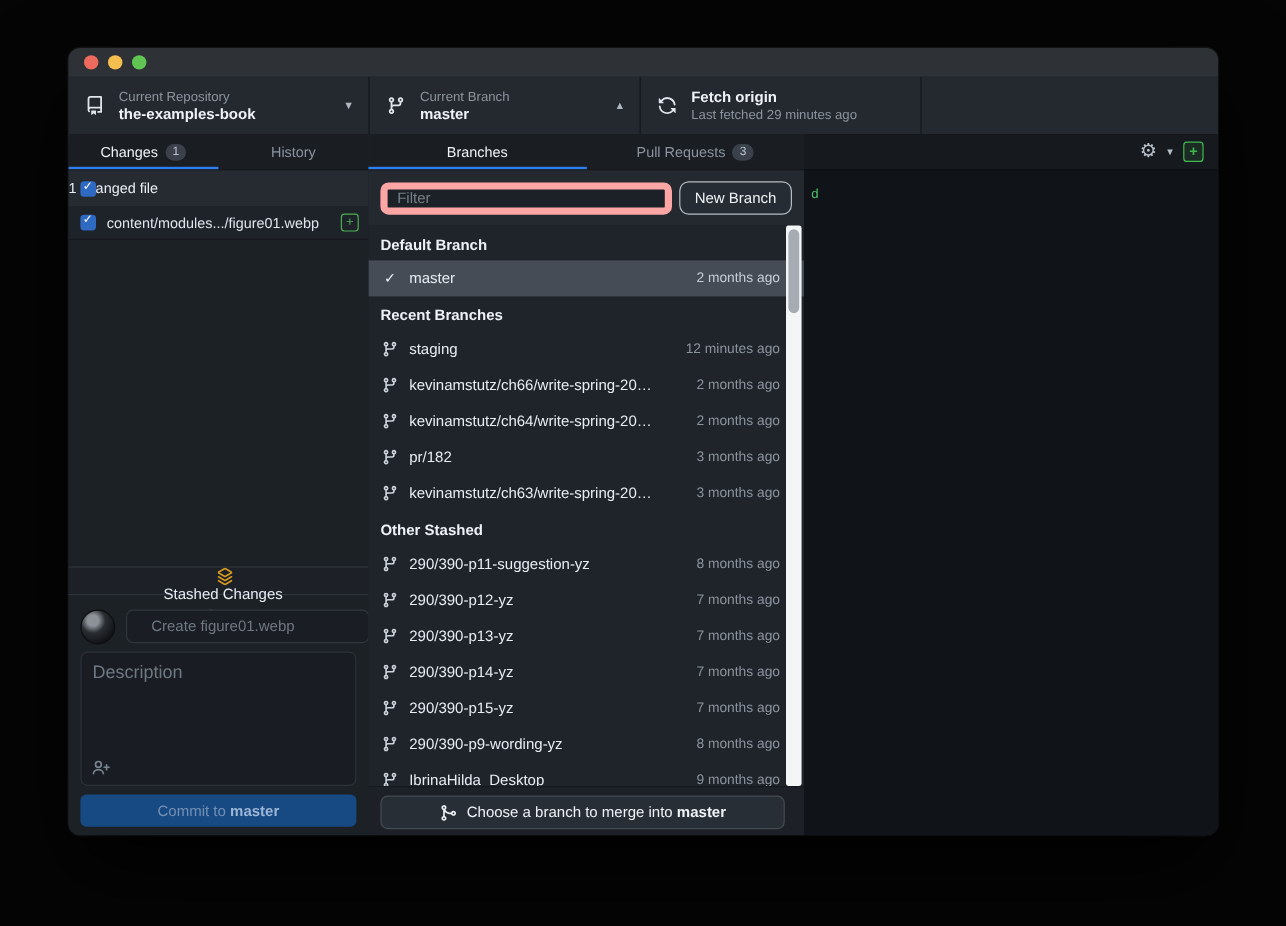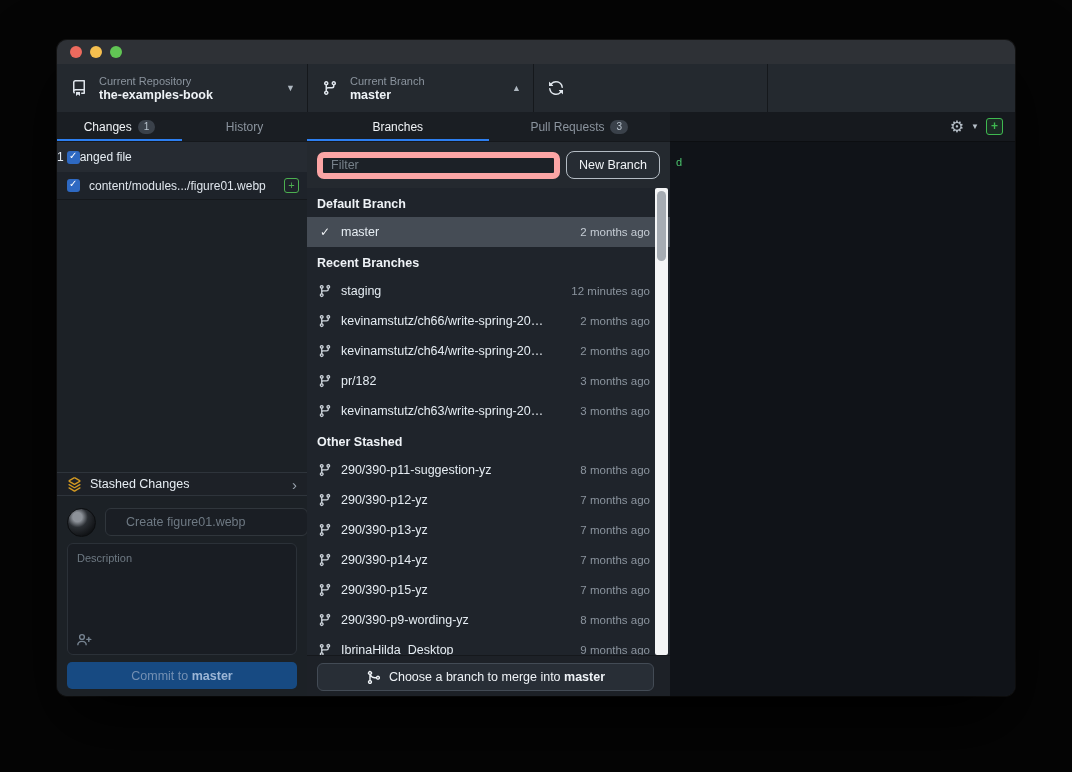--- a/index.html
+++ b/index.html
@@ -35,30 +35,30 @@
   .badge{background:#3a414a;color:#bac4ce;font-size:10px;line-height:14px;padding:0 6px;border-radius:8px;}
   
   .chg-summary{position:absolute;left:0;top:30px;right:0;height:30px;background:#262b32;display:flex;align-items:center;}
   .chg-summary .lbl{position:absolute;left:0;right:0;text-align:left;font-size:12px;color:#e6edf3;}
   .checkbox{width:13px;height:13px;background:#2e69c2;border-radius:3px;margin-left:10px;position:relative;flex:0 0 auto;z-index:1;}
   .checkbox::after{content:"✓";position:absolute;left:2px;top:-1px;font-size:10px;color:#fff;font-weight:bold;}
   .file-row{position:absolute;left:0;top:60px;right:0;height:28px;background:#1e232a;display:flex;align-items:center;border-bottom:1px solid #15181c;box-sizing:border-box;}
   .file-path{font-size:12px;color:#dfe5ec;margin-left:9px;white-space:nowrap;overflow:hidden;flex:1;}
   .plus-box{width:13px;height:13px;border:1.5px solid #4caf50;border-radius:3px;color:#4caf50;font-size:11px;line-height:12px;text-align:center;margin:0 8px 0 4px;flex:0 0 auto;}
   
-  .stash-row{position:absolute;left:0;top:360px;right:0;height:24px;background:#1d2127;border-top:1px solid #2e343b;border-bottom:1px solid #2e343b;display:flex;align-items:center;box-sizing:border-box;}
+  .stash-row{position:absolute;left:0;top:360px;right:0;height:24px;background:#1d2127;border-top:1px solid #2e343b;border-bottom:1px solid #2e343b;display:flex;align-items:center;box-sizing:border-box;flex-direction:column;}
   .stash-label{font-size:12.5px;color:#e6edf3;margin-left:8px;flex:1;}
   .chev{color:#9aa4ae;font-size:15px;margin-right:10px;}
   
   .summary-row{position:absolute;left:10px;right:10px;top:393px;height:34px;display:flex;align-items:center;}
   .avatar{width:27px;height:27px;border-radius:50%;flex:0 0 auto;background:radial-gradient(circle at 35% 30%,#8d9299 0 18%,#2a2e33 40%,#111316 75%);border:1px solid #0c0e10;}
   .summary-input{flex:1;margin-left:9px;height:28px;background:#1a1e24;border:1px solid #30363c;border-radius:6px;color:#e6edf3;font-size:12.5px;padding:0 20px;box-sizing:border-box;outline:none;}
   .summary-input::placeholder{color:#6e7983;}
   .desc-box{position:absolute;left:10px;right:10px;top:431px;height:112px;background:#191d23;border:1px solid #2b3138;border-radius:6px;box-sizing:border-box;}
-  .desc-input{width:100%;height:80px;background:transparent;border:none;resize:none;outline:none;color:#e6edf3;font-size:11px;padding:8px 9px;box-sizing:border-box;font-family:"Liberation Sans",sans-serif;}
+  .desc-input{width:100%;height:80px;background:transparent;border:none;resize:none;outline:none;color:#e6edf3;font-size:15px;padding:8px 9px;box-sizing:border-box;font-family:"Liberation Sans",sans-serif;}
   .desc-input::placeholder{color:#6e7983;}
   .coauthor{position:absolute;left:8px;bottom:6px;}
   .commit-btn{position:absolute;left:10px;right:10px;top:550px;height:27px;background:#174a82;border:none;border-radius:5px;font-size:12.5px;color:#7490b3;cursor:default;font-family:"Liberation Sans",sans-serif;}
   .commit-btn b{color:#9cb6d6;}
   
   .filter-strip{position:absolute;left:0;top:30px;right:0;height:46px;background:#24292f;display:flex;align-items:center;box-sizing:border-box;padding:0 10px;}
   .filter-input{width:243px;height:27px;background:#1c2127;border:6px solid #fca5a5;border-radius:7px;color:#e6edf3;font-size:12.5px;padding:0 8px;box-sizing:border-box;outline:none;}
   .filter-input::placeholder{color:#768089;}
   .newbranch-btn{margin-left:auto;height:28px;padding:4px 12px;background:#262c33;border:1.5px solid #b4bcc4;border-radius:8px;color:#f0f3f6;font-size:12.5px;cursor:default;font-family:"Liberation Sans",sans-serif;}
   .branch-list{position:absolute;left:0;top:76px;right:0;height:467px;overflow:hidden;background:#1f242b;}
@@ -120,20 +120,24 @@
         </span>
         <span class="caret">▲</span>
       </div>
       <div class="sec-div" style="left:476px;"></div>
       <div class="tool-sec" style="left:477px;width:233px;">
         <span class="ticon">
           <svg width="16" height="16" viewBox="0 0 16 16" fill="#dfe5ec">
               <path d="M1.705 8.005a.75.75 0 0 1 .834.656 5.5 5.5 0 0 0 9.592 2.97l-1.204-1.204a.25.25 0 0 1 .177-.427h3.646a.25.25 0 0 1 .25.25v3.646a.25.25 0 0 1-.427.177l-1.38-1.38A7.002 7.002 0 0 1 1.05 8.84a.75.75 0 0 1 .656-.834ZM8 2.5a5.487 5.487 0 0 0-4.131 1.869l1.204 1.204A.25.25 0 0 1 4.896 6H1.25A.25.25 0 0 1 1 5.75V2.104a.25.25 0 0 1 .427-.177l1.38 1.38A7.002 7.002 0 0 1 14.95 7.16a.75.75 0 0 1-1.49.178A5.5 5.5 0 0 0 8 2.5Z"></path>
             </svg>
         </span>
+        <span class="tlines">
+          <div class="tvalue">Fetch origin</div>
+          <div class="tlabel">Last fetched 29 minutes ago</div>
+        </span>
       </div>
       <div class="sec-div" style="left:710px;"></div>
     </div>
 
     <div class="main">
 
       <div class="sidebar">
         <div class="tabbar">
           <div class="tab active">
             <span>Changes</span>

